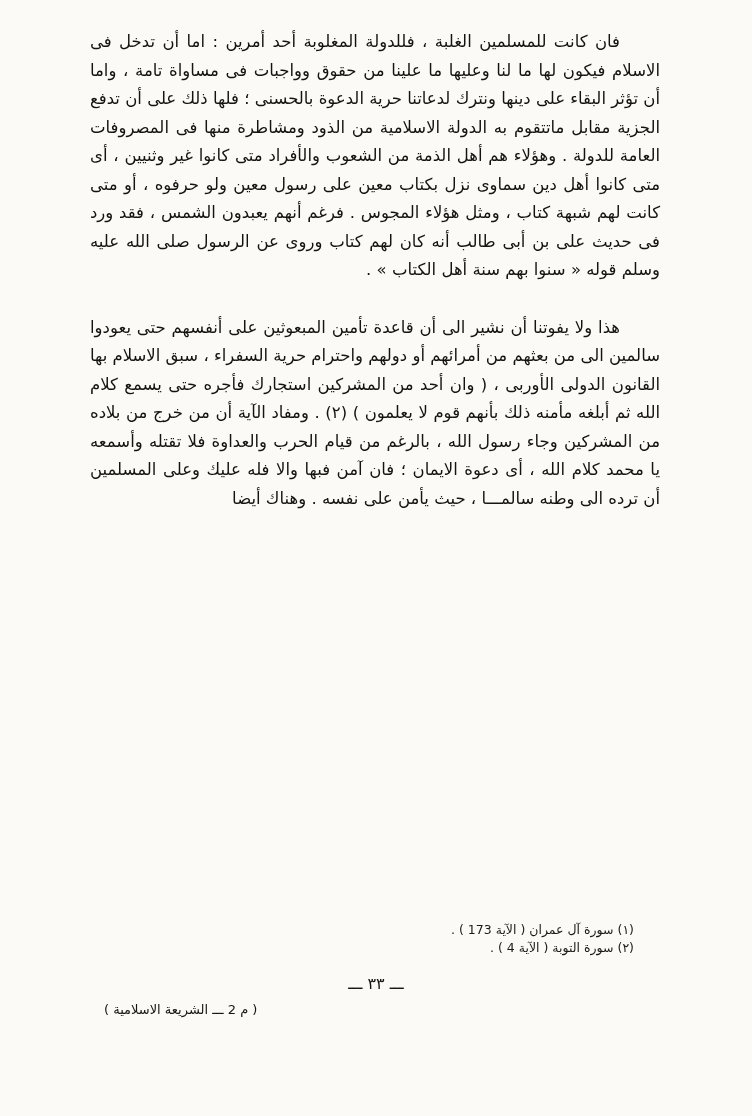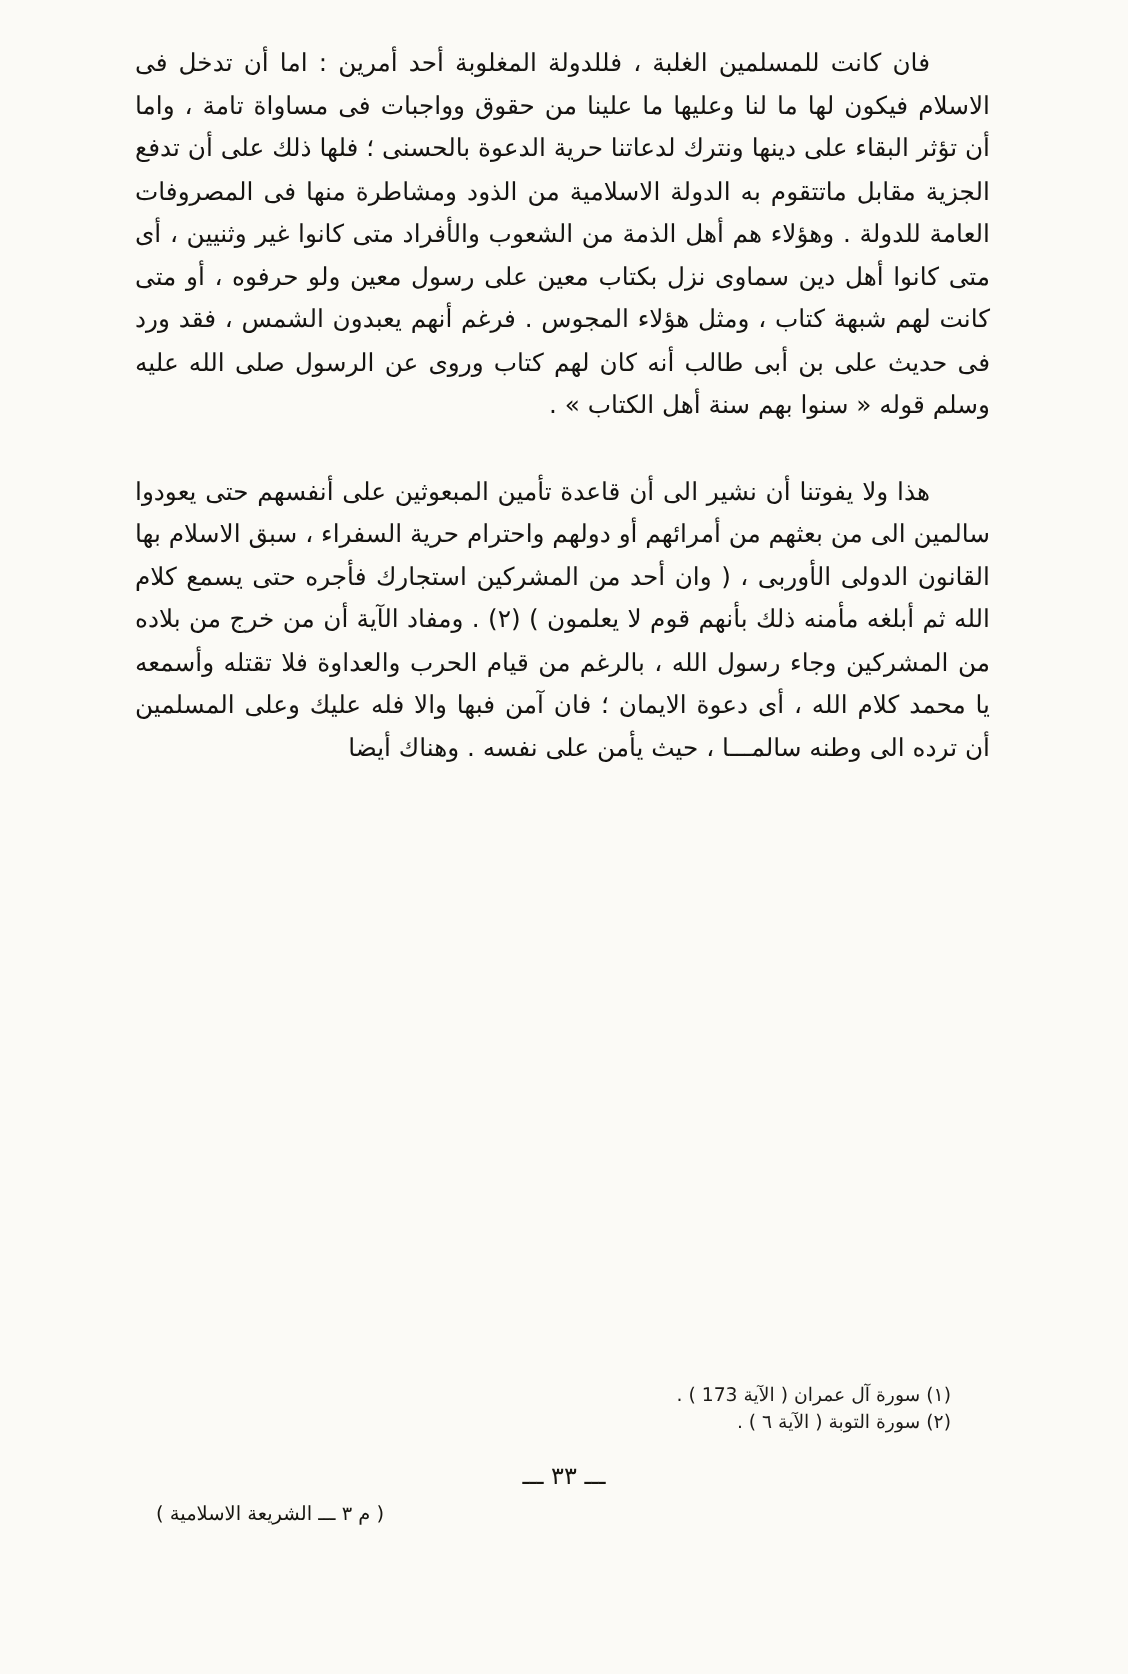--- a/index.html
+++ b/index.html
@@ -75,20 +75,20 @@
 
 <div class="scan-page">
 
   <div class="text-body">
     <p>فان كانت للمسلمين الغلبة ، فللدولة المغلوبة أحد أمرين : اما أن تدخل فى الاسلام فيكون لها ما لنا وعليها ما علينا من حقوق وواجبات فى مساواة تامة ، واما أن تؤثر البقاء على دينها ونترك لدعاتنا حرية الدعوة بالحسنى ؛ فلها ذلك على أن تدفع الجزية مقابل ماتتقوم به الدولة الاسلامية من الذود ومشاطرة منها فى المصروفات العامة للدولة . وهؤلاء هم أهل الذمة من الشعوب والأفراد متى كانوا غير وثنيين ، أى متى كانوا أهل دين سماوى نزل بكتاب معين على رسول معين ولو حرفوه ، أو متى كانت لهم شبهة كتاب ، ومثل هؤلاء المجوس . فرغم أنهم يعبدون الشمس ، فقد ورد فى حديث على بن أبى طالب أنه كان لهم كتاب وروى عن الرسول صلى الله عليه وسلم قوله « سنوا بهم سنة أهل الكتاب » .</p>
     <p>هذا ولا يفوتنا أن نشير الى أن قاعدة تأمين المبعوثين على أنفسهم حتى يعودوا سالمين الى من بعثهم من أمرائهم أو دولهم واحترام حرية السفراء ، سبق الاسلام بها القانون الدولى الأوربى ، ( وان أحد من المشركين استجارك فأجره حتى يسمع كلام الله ثم أبلغه مأمنه ذلك بأنهم قوم لا يعلمون ) (٢) . ومفاد الآية أن من خرج من بلاده من المشركين وجاء رسول الله ، بالرغم من قيام الحرب والعداوة فلا تقتله وأسمعه يا محمد كلام الله ، أى دعوة الايمان ؛ فان آمن فبها والا فله عليك وعلى المسلمين أن ترده الى وطنه سالمـــا ، حيث يأمن على نفسه . وهناك أيضا</p>
   </div>
 
   <div class="footnotes">
     <div>(١) سورة آل عمران ( الآية 173 ) .</div>
-    <div>(٢) سورة التوبة ( الآية ٦ ) .</div>
+    <div>(٢) سورة التوبة ( الآية 4 ) .</div>
   </div>
 
   <div class="page-number">ـــ  ٣٣  ـــ</div>
 
-  <div class="signature">( م ٣ ـــ الشريعة الاسلامية )</div>
+  <div class="signature">( م 2 ـــ الشريعة الاسلامية )</div>
 
 </div>
 
 </body></html>

